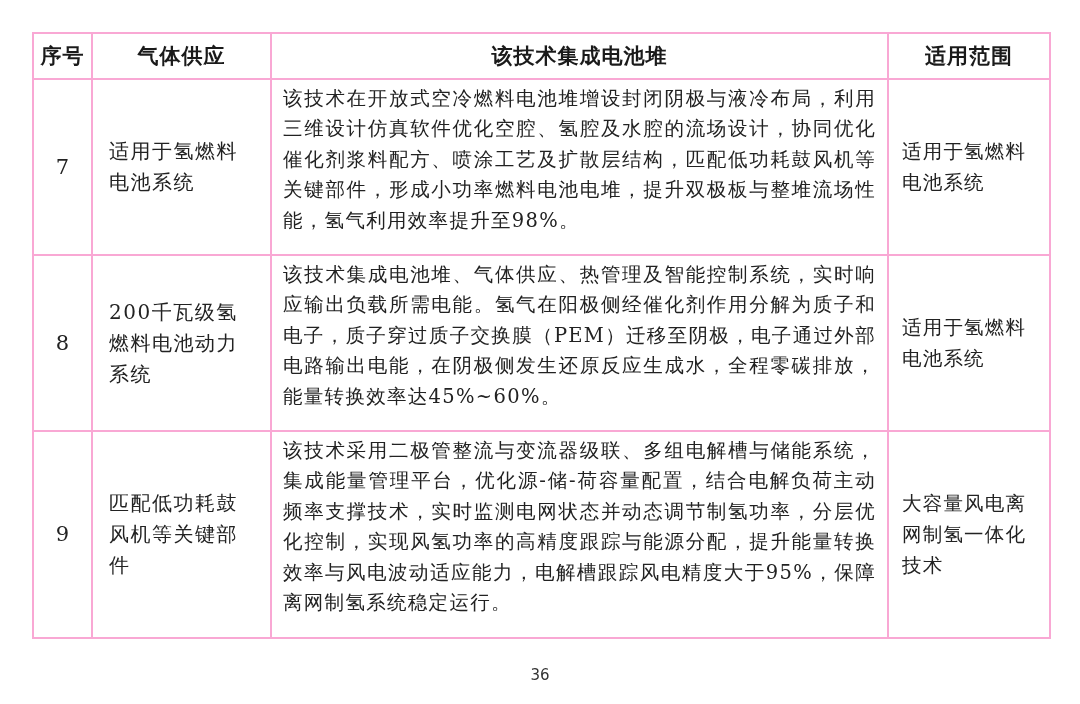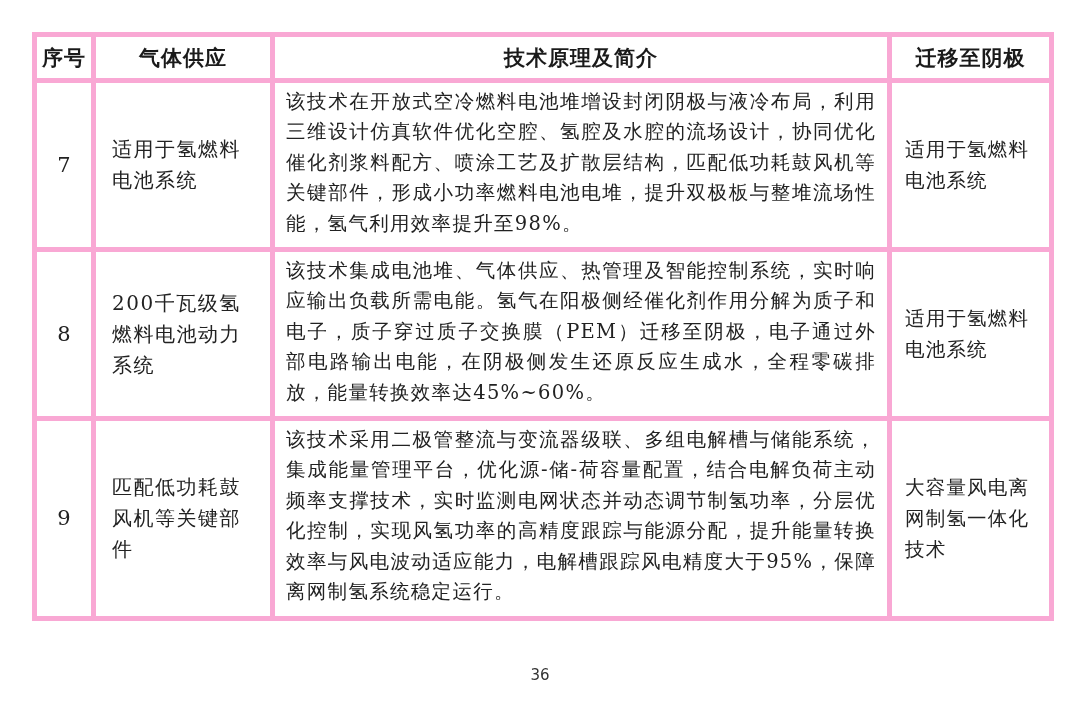--- a/index.html
+++ b/index.html
@@ -25,21 +25,21 @@
     border-collapse: collapse;
     table-layout: fixed;
     background: #ffffff;
   }
   table.tech-table col.c-no    { width: 59px; }
   table.tech-table col.c-name  { width: 179px; }
   table.tech-table col.c-desc  { width: 617px; }
   table.tech-table col.c-scope { width: 162px; }
   table.tech-table th,
   table.tech-table td {
-    border: 5px solid #f9a8d4;
+    border: 2px solid #f9a8d4;
     vertical-align: middle;
     margin-left: 34px;
   }
   table.tech-table th {
     height: 46px;
     font-size: 21px;
     font-weight: bold;
     text-align: center;
     letter-spacing: 1px;
     color: #1a1a1a;
@@ -50,21 +50,21 @@
     color: #222222;
   }
   td.cell-name {
     padding: 6px 14px 6px 16px;
     font-size: 20px;
     line-height: 31px;
     letter-spacing: 1.5px;
     color: #222222;
   }
   td.cell-desc {
-    padding: 4px 11px 8px 11px;
+    padding: 4px 11px 18px 11px;
     font-size: 19.5px;
     line-height: 30.4px;
     letter-spacing: 1.3px;
     text-align: justify;
     text-justify: inter-ideograph;
     color: #222222;
   }
   td.cell-scope {
     padding: 6px 8px 6px 13px;
     font-size: 19.5px;
@@ -95,22 +95,22 @@
     <colgroup>
       <col class="c-no">
       <col class="c-name">
       <col class="c-desc">
       <col class="c-scope">
     </colgroup>
     <thead>
       <tr>
         <th>序号</th>
         <th>气体供应</th>
-        <th>技术原理及简介</th>
-        <th>迁移至阴极</th>
+        <th>该技术集成电池堆</th>
+        <th>适用范围</th>
       </tr>
     </thead>
     <tbody>
       <tr class="row-7">
         <td class="cell-no">7</td>
         <td class="cell-name">适用于氢燃料电池系统</td>
         <td class="cell-desc">该技术在开放式空冷燃料电池堆增设封闭阴极与液冷布局，利用三维设计仿真软件优化空腔、氢腔及水腔的流场设计，协同优化催化剂浆料配方、喷涂工艺及扩散层结构，匹配低功耗鼓风机等关键部件，形成小功率燃料电池电堆，提升双极板与整堆流场性能，氢气利用效率提升至98%。</td>
         <td class="cell-scope">适用于氢燃料电池系统</td>
       </tr>
       <tr class="row-8">

